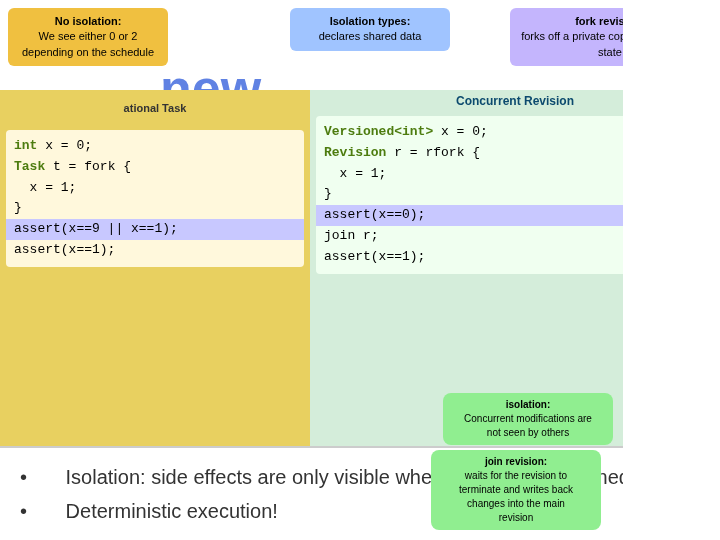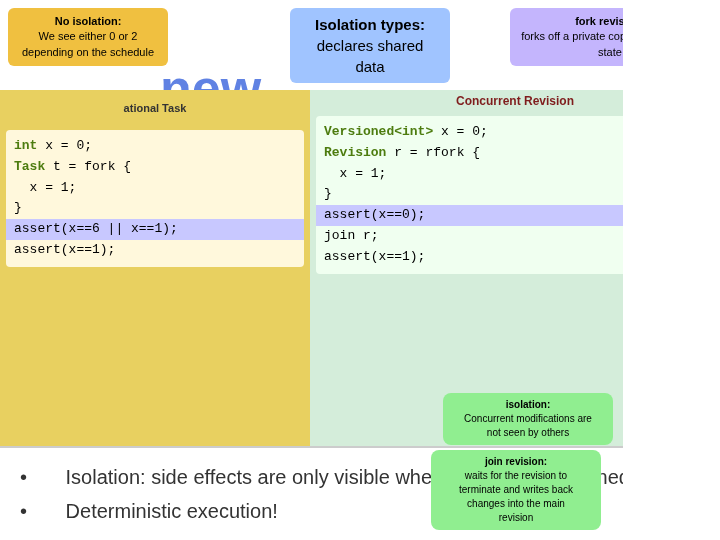--- a/index.html
+++ b/index.html
@@ -37,21 +37,21 @@
       width: 160px;
       font-size: 11px;
       border-radius: 6px;
     }
 
     .callout-isolation-types {
       background: #a0c4ff;
       top: 8px;
       left: 290px;
       width: 160px;
-      font-size: 15px;
+      font-size: 11px;
       border-radius: 6px;
     }
 
     .callout-fork-revision {
       background: #c4b5fd;
       top: 8px;
       left: 510px;
       width: 200px;
       font-size: 11px;
       border-radius: 6px;
@@ -129,21 +129,21 @@
       font-weight: bold;
       color: #1d4ed8;
       opacity: 0.7;
       z-index: 0;
     }
 
     
     .concurrent-label {
       font-size: 12px;
       font-weight: bold;
-      color: #7f1d1d;
+      color: #0c4a6e;
       padding: 4px 8px;
       text-align: center;
     }
 
     
     .bottom-section {
       position: absolute;
       bottom: 0;
       left: 0;
       width: 720px;
@@ -216,21 +216,21 @@
 
     <div class="left-panel">
       <div class="panel-title">
         <span>ational Task</span>
       </div>
       <div class="code-block">
         <span class="code-line"><span class="kw">int</span> x = 0;</span>
         <span class="code-line"><span class="kw">Task</span> t = fork {</span>
         <span class="code-line">&nbsp;&nbsp;x = 1;</span>
         <span class="code-line">}</span>
-        <span class="highlight-line">assert(x==6 || x==1);</span>
+        <span class="highlight-line">assert(x==9 || x==1);</span>
         <span class="code-line">assert(x==1);</span>
       </div>
     </div>
 
     <div class="right-panel">
       <div class="concurrent-label">
         <span>Concurrent Revision</span>
       </div>
       <div class="right-code-block">
         <span class="code-line"><span class="kw">Versioned&lt;int&gt;</span> x = 0;</span>

